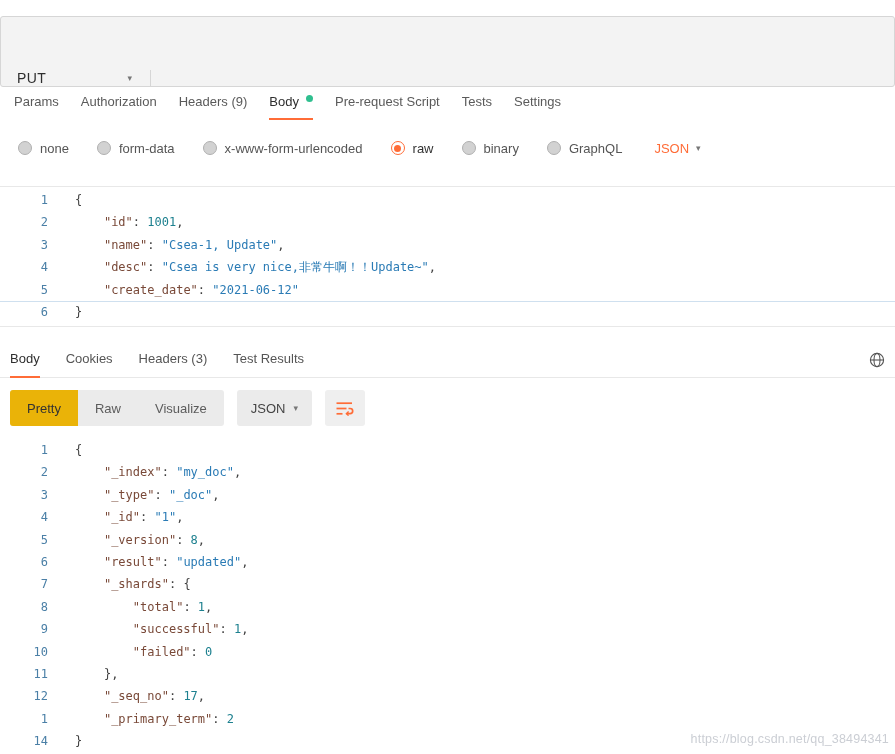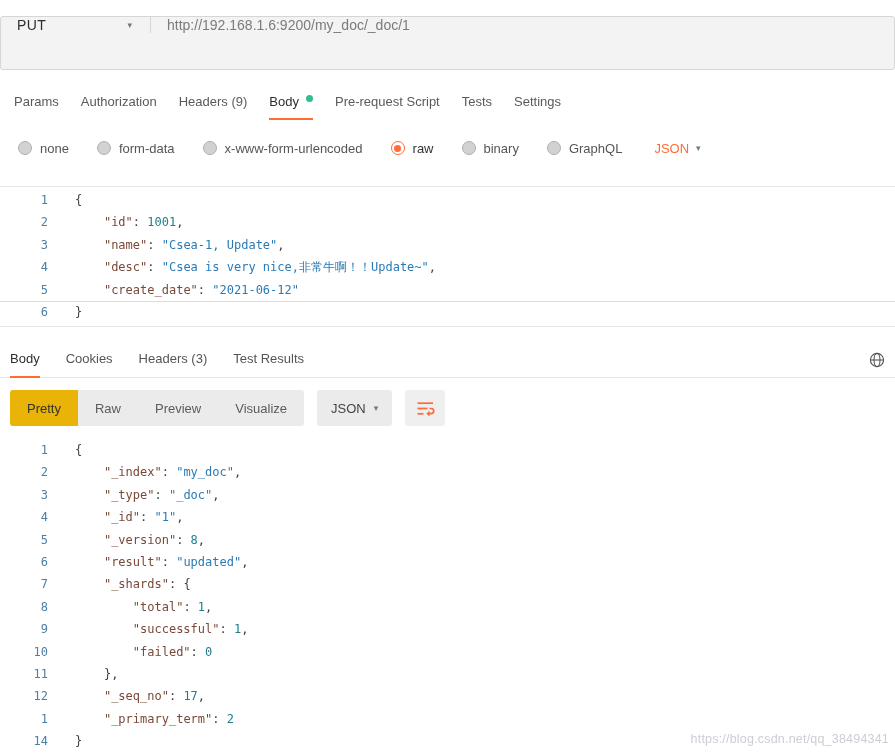--- a/index.html
+++ b/index.html
@@ -1,22 +1,22 @@
 <!DOCTYPE html>
 <html><head>
 <meta charset="utf-8">
 <style>
   html,body{margin:0;padding:0;}
   body{
     width:895px;height:754px;position:relative;overflow:hidden;background:#fff;
     font-family:"Liberation Sans",sans-serif;color:#3f3f3f;
   }
   
-  .url-bar{position:absolute;top:16px;left:0;width:895px;height:54px;background:#f3f3f3;
-    border:1px solid #d6d6d6;border-radius:3px;display:flex;align-items:flex-start;box-sizing:border-box;}
+  .url-bar{position:absolute;top:16px;left:0;width:895px;height:71px;background:#f3f3f3;
+    border:1px solid #d6d6d6;border-radius:3px;display:flex;align-items:flex-end;box-sizing:border-box;}
   .method{width:150px;display:flex;align-items:center;justify-content:space-between;
     padding:0 18px 0 16px;border-right:1px solid #d6d6d6;cursor:pointer;box-sizing:border-box;}
   .method-label{font-size:14px;color:#2e2e2e;letter-spacing:.4px;}
   .caret{font-size:9px;color:#777;}
   .url-field{flex:1;border:none;background:transparent;padding:0 16px;font-size:14px;color:#7b7b7b;
     font-family:"Liberation Sans",sans-serif;outline:none;}
   
   .req-tabs{position:absolute;top:84px;left:0;width:895px;height:36px;display:flex;align-items:stretch;
     padding:0 14px;gap:22px;box-sizing:border-box;}
   .req-tab{display:flex;align-items:center;gap:7px;font-size:13px;color:#5a5a5a;cursor:pointer;
@@ -69,21 +69,20 @@
   .watermark{position:absolute;right:6px;bottom:8px;font-size:12.5px;color:#cbced4;letter-spacing:.2px;z-index:5;}
 </style>
 </head>
 <body>
 
 <div class="url-bar">
   <div class="method">
     <span class="method-label">PUT</span>
     <span class="caret">▾</span>
   </div>
-  <input class="url-field" readonly="" value="http://192.168.1.6:9200/my_doc/_doc/1" style="">
 </div>
 
 <div class="req-tabs">
     <div class="req-tab">
       <span>Params</span>
     </div>
     <div class="req-tab">
       <span>Authorization</span>
     </div>
     <div class="req-tab">
@@ -181,21 +180,20 @@
     <circle cx="8" cy="8" r="6.6" fill="none" stroke="#555" stroke-width="1.1"></circle>
     <ellipse cx="8" cy="8" rx="3" ry="6.6" fill="none" stroke="#555" stroke-width="1.1"></ellipse>
     <line x1="1.4" y1="8" x2="14.6" y2="8" stroke="#555" stroke-width="1.1"></line>
   </svg>
 </div>
 
 <div class="resp-controls">
   <div class="view-group">
       <div class="view-item active">Pretty</div>
       <div class="view-item">Raw</div>
-      <div class="view-item">Preview</div>
       <div class="view-item">Visualize</div>
     </div>
   <div class="resp-lang">
     <span>JSON</span>
     <span class="caret">▾</span>
   </div>
   <div class="wrap-btn">
     <svg width="19" height="15" viewBox="0 0 19 15" fill="none" stroke="#ff6c37" stroke-width="1.7">
       <path d="M1.5 2.2 H17"></path>
       <path d="M1.5 7.5 H11.5"></path>

